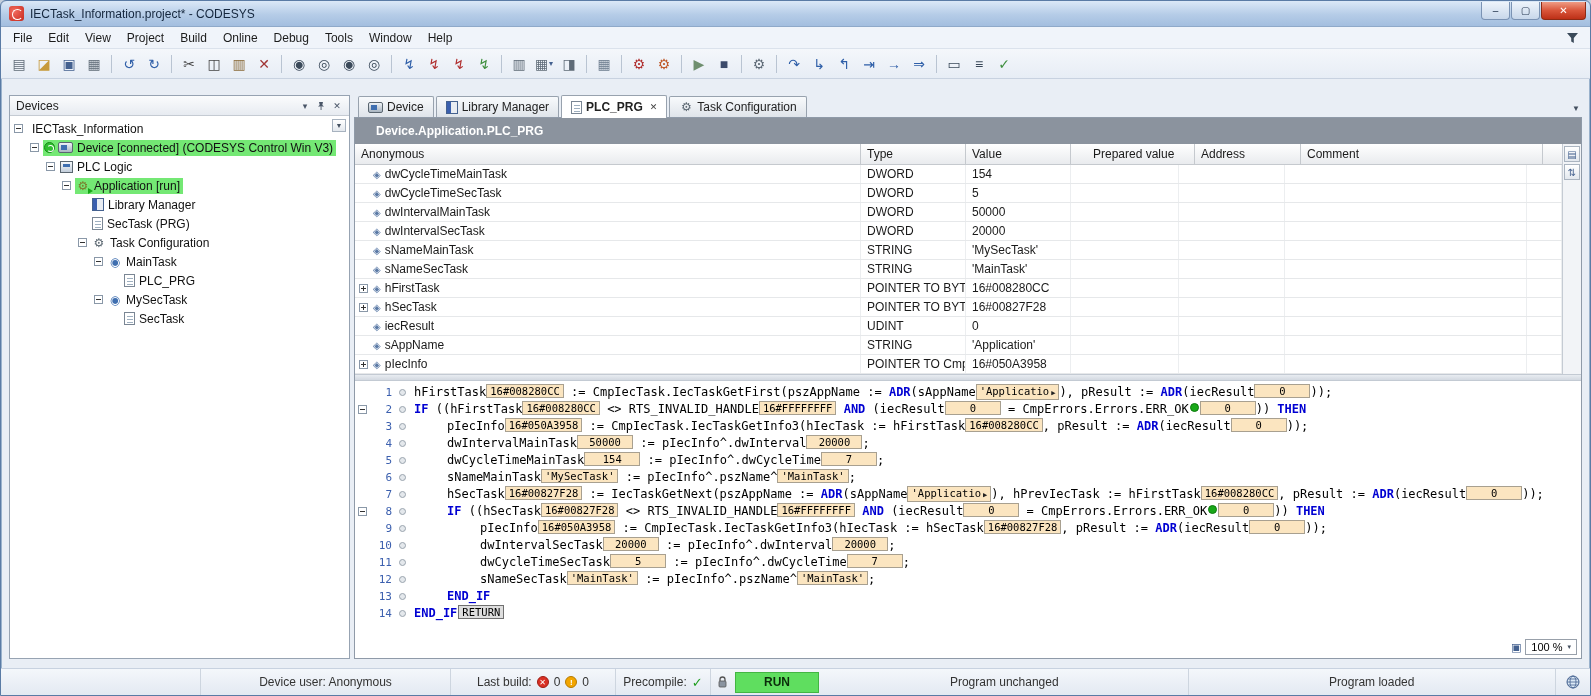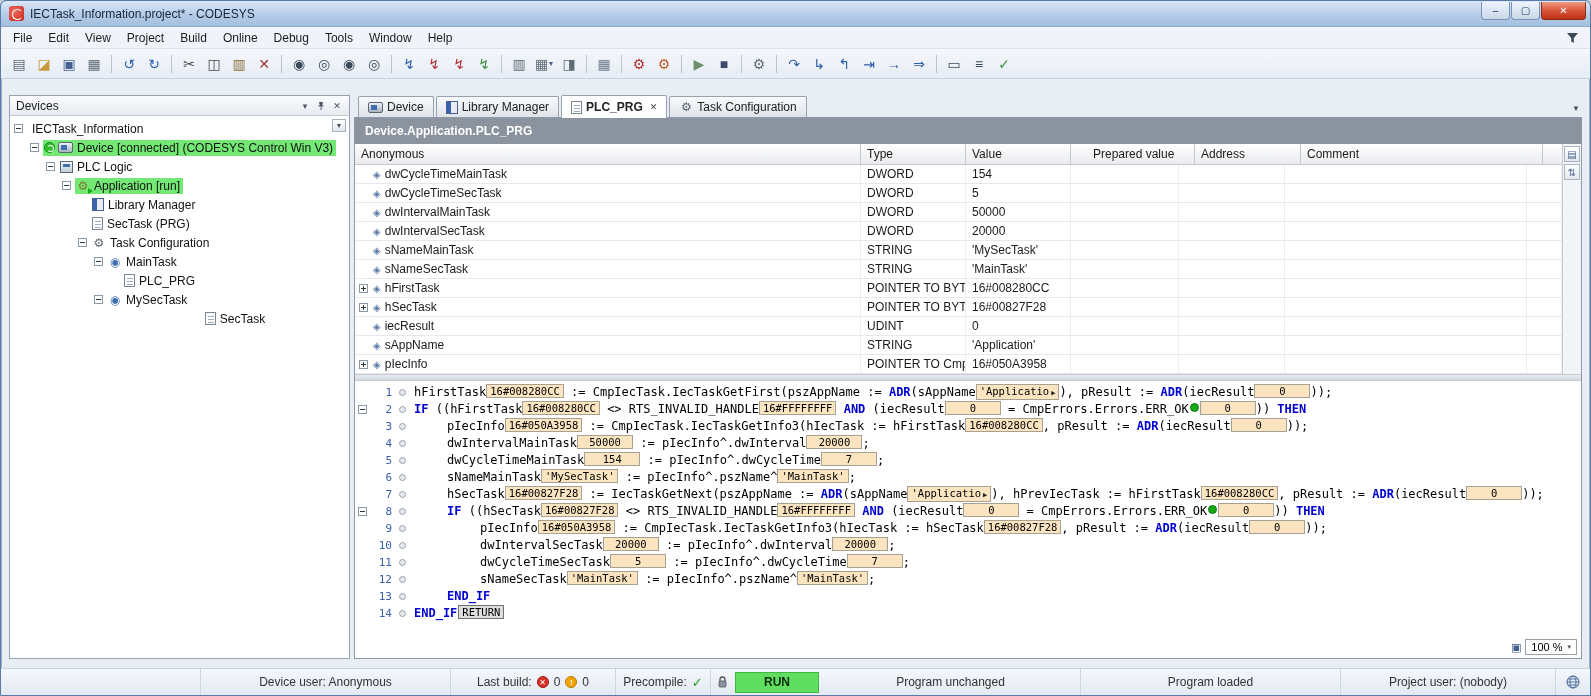--- a/index.html
+++ b/index.html
@@ -86,21 +86,21 @@
   .main-panel { position:absolute; left:353px; top:16px; right:8px; height:564px; }
   .tabrow { height:22px; display:flex; align-items:flex-end; padding-left:4px; position:relative; }
   .tab { display:inline-flex; align-items:center; gap:4px; padding:0 9px; height:21px;
          border:1px solid #98a2ae; border-bottom:none; border-radius:2px 2px 0 0; margin-right:2px;
          background:linear-gradient(#f8fafc,#dfe4ea); font-size:12px; color:#222; cursor:default; }
   .tab.active { background:#fff; font-weight:bold; height:23px; margin-bottom:-1px; z-index:3; position:relative; }
   .tab-close { font-size:9px; color:#444; margin-left:3px; cursor:default; }
   .tab-dd { position:absolute; right:2px; bottom:4px; font-size:8px; color:#445060; cursor:default; }
   .content { position:relative; height:calc(100% - 22px); background:#fff; border:1px solid #8f9aa8; }
   .breadcrumb { height:26px; background:var(--breadcrumb-bg); color:#fff; font-weight:bold; font-size:12px;
-                display:flex; align-items:center; padding-left:10px; }
+                display:flex; align-items:center; padding-left:21px; }
 
   
   .watch-wrap { position:relative; height:230px; background:#fff; }
   .watch-table { width:calc(100% - 19px); }
   .whead-row { display:flex; height:21px; background:linear-gradient(#ffffff,#e9ebee);
                border-bottom:1px solid #c5c9ce; }
   .wcell { padding:0 6px; font-size:12px; color:#1a1a1a; white-space:nowrap; overflow:hidden;
            display:flex; align-items:center; flex:none; }
   .whead { border-right:1px solid #c5c9ce; }
   .wfill { flex:1; border-right:none; }
@@ -395,21 +395,21 @@
               <span class="tree-label">PLC_PRG</span>
             </span>
           </div>
           <div class="tree-row" style="padding-left: 84px;">
             <span class="exp"></span>
             <span class="noderow">
               <span class="ic ic-glyph" style="color: rgb(63, 111, 176);">◉</span>
               <span class="tree-label">MySecTask</span>
             </span>
           </div>
-          <div class="tree-row" style="padding-left: 100px; justify-content: center;">
+          <div class="tree-row" style="padding-left: 100px;">
             <span class="exp-sp"></span>
             <span class="noderow">
               <span class="ic ic-pou-ref"></span>
               <span class="tree-label">SecTask</span>
             </span>
           </div>
         </div>
     </div>
 
     <div class="main-panel">
@@ -653,23 +653,20 @@
           <rect x="2" y="5" width="7" height="6" rx="1" fill="#8a93a0" stroke="#555" stroke-width="0.8"></rect>
         </svg>
     </div>
     <div class="run-box">RUN</div>
     <div class="sb-flex">
       <span>Program unchanged</span>
     </div>
     <div class="sb-flex">
       <span>Program loaded</span>
     </div>
-    <div class="sb-cell sb-user">
-      <span>Project user: (nobody)</span>
-    </div>
     <div class="sb-cell sb-globe">
       <svg width="14" height="14" viewBox="0 0 14 14">
           <circle cx="7" cy="7" r="6" fill="#dce9f6" stroke="#44618f"></circle>
           <ellipse cx="7" cy="7" rx="3" ry="6" fill="none" stroke="#44618f" stroke-width="0.8"></ellipse>
           <path d="M1 7 h12 M2 4 h10 M2 10 h10" stroke="#44618f" stroke-width="0.8" fill="none"></path>
         </svg>
     </div>
   </div>
 
 </div>

